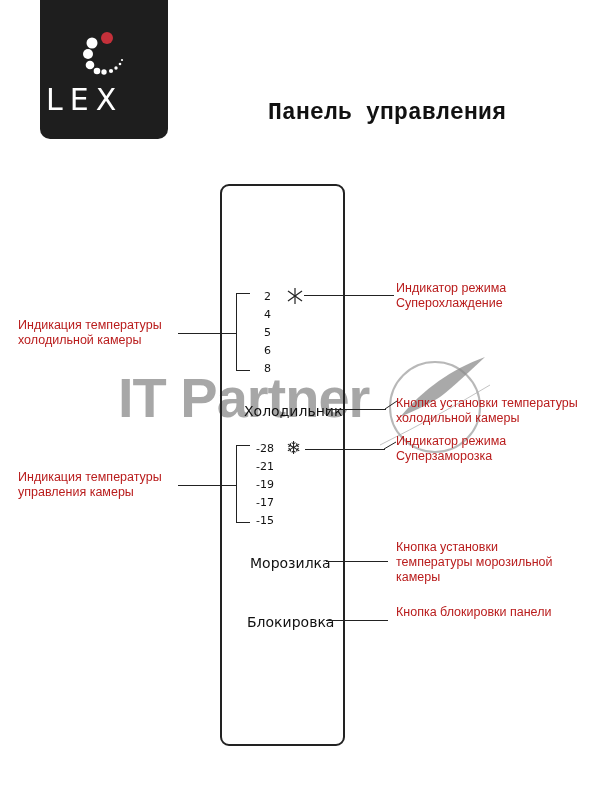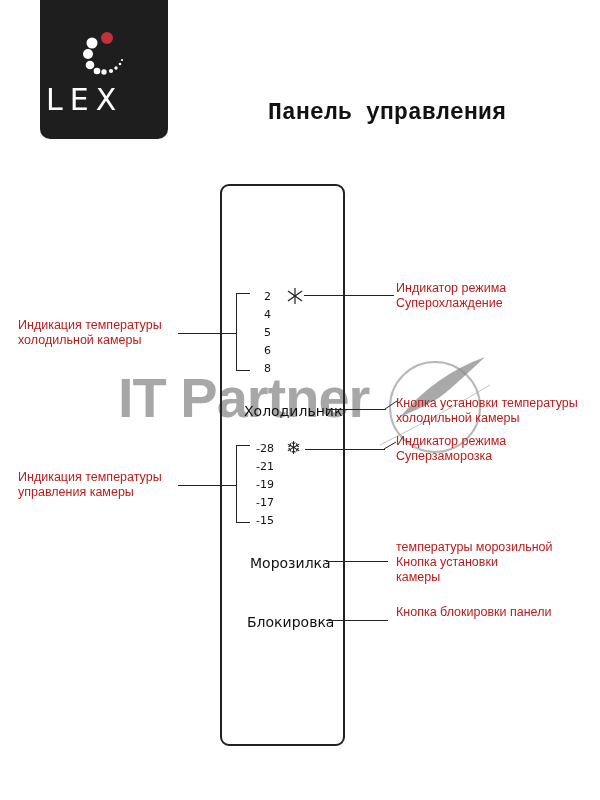--- a/index.html
+++ b/index.html
@@ -112,20 +112,20 @@
   <div>Индикатор режима</div>
   <div>Суперзаморозка</div>
 </div>
 
 <div class="callout" style="left:18px;top:470px">
   <div>Индикация температуры</div>
   <div>управления камеры</div>
 </div>
 
 <div class="callout" style="left:396px;top:540px">
+  <div>Кнопка установки</div>
   <div>температуры морозильной</div>
-  <div>Кнопка установки</div>
   <div>камеры</div>
 </div>
 
 <div class="callout" style="left:396px;top:605px">
   <div>Кнопка блокировки панели</div>
 </div>
 
 </body></html>

